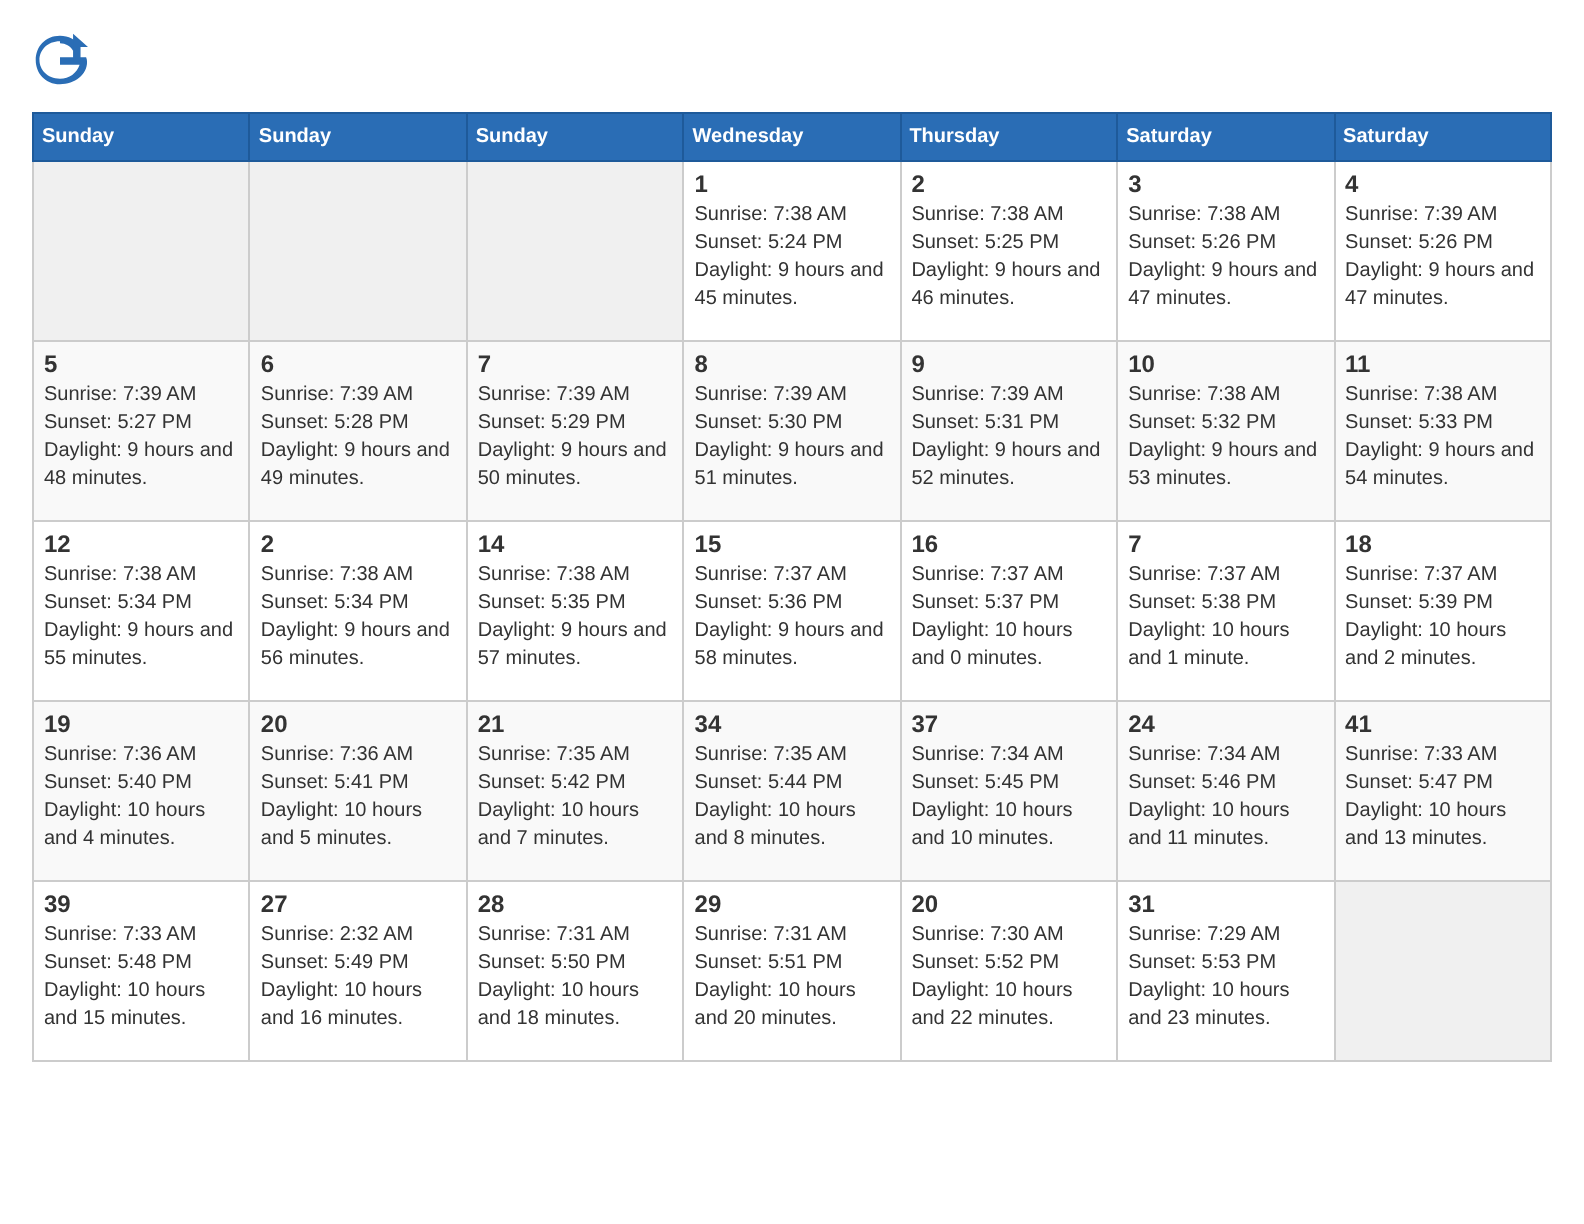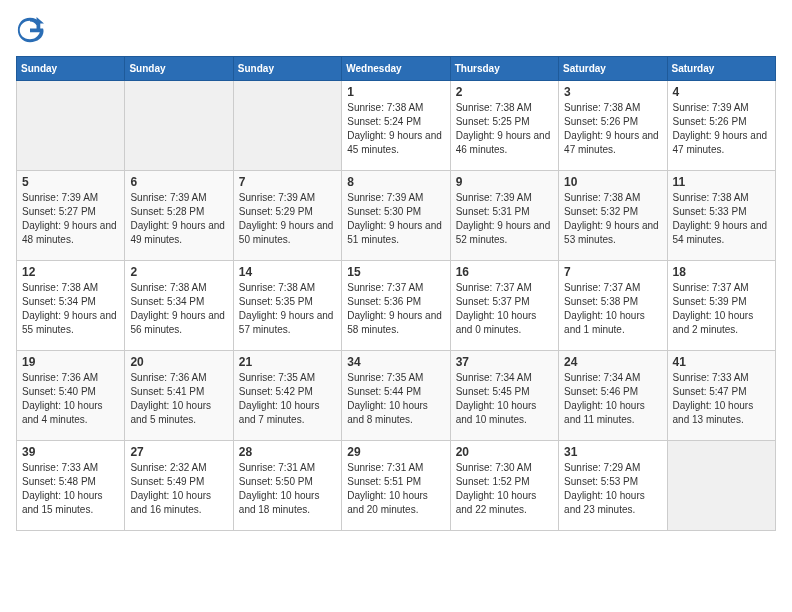--- a/index.html
+++ b/index.html
@@ -304,21 +304,21 @@
         </td>
         <td>
           <span class="day-number">29</span>
           <div class="day-info" style="white-space: pre-line;">Sunrise: 7:31 AM
 Sunset: 5:51 PM
 Daylight: 10 hours and 20 minutes.</div>
         </td>
         <td>
           <span class="day-number">20</span>
           <div class="day-info" style="white-space: pre-line;">Sunrise: 7:30 AM
-Sunset: 1:52 PM
+Sunset: 5:52 PM
 Daylight: 10 hours and 22 minutes.</div>
         </td>
         <td>
           <span class="day-number">31</span>
           <div class="day-info" style="white-space: pre-line;">Sunrise: 7:29 AM
 Sunset: 5:53 PM
 Daylight: 10 hours and 23 minutes.</div>
         </td>
         <td class="empty-cell"></td>
       </tr>

